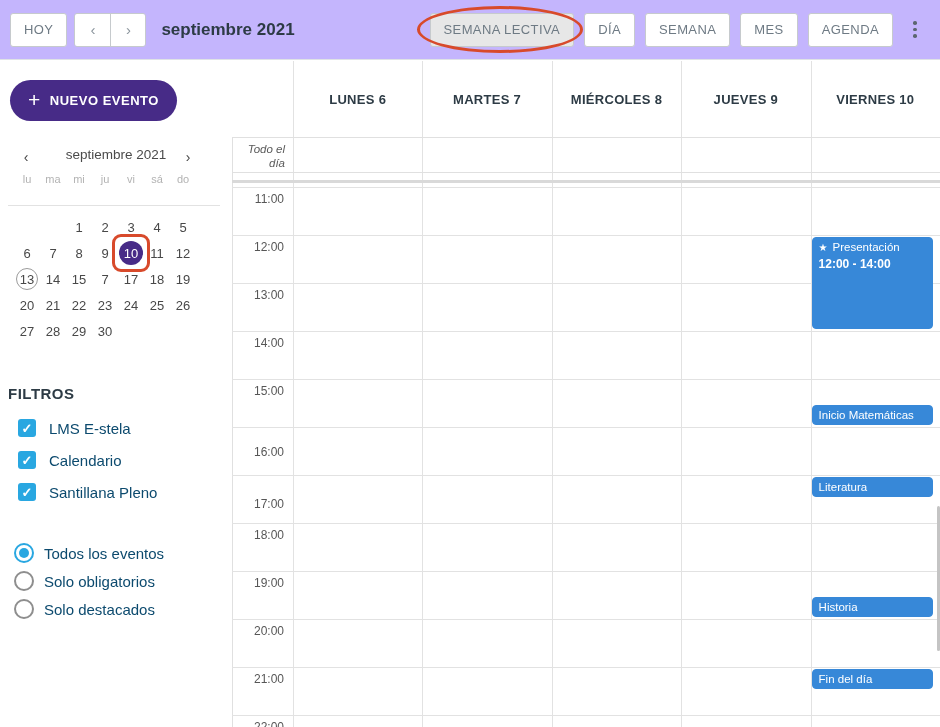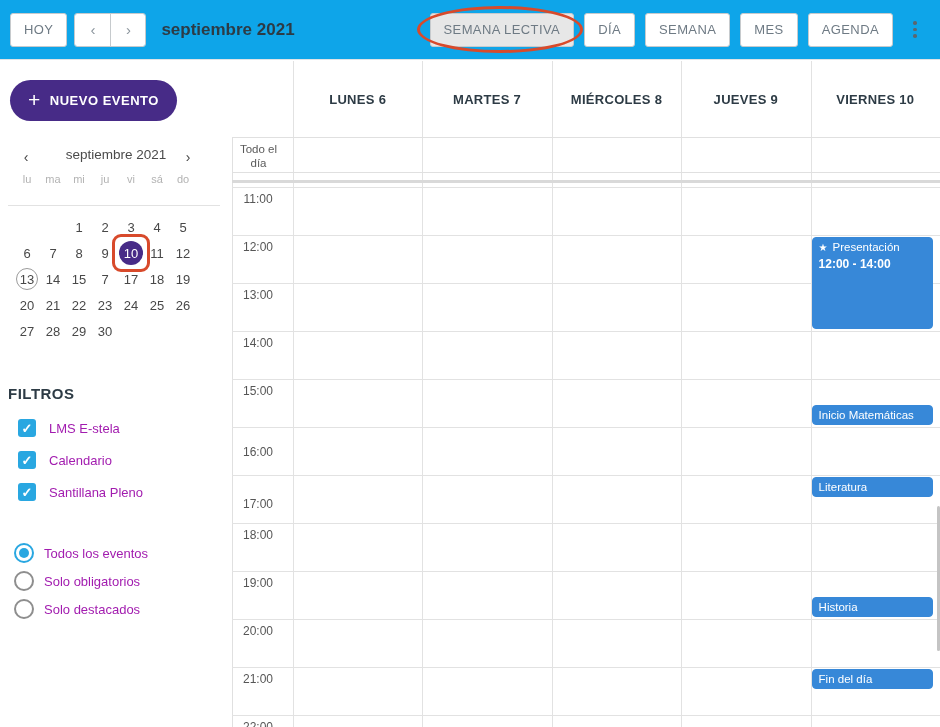--- a/index.html
+++ b/index.html
@@ -5,21 +5,21 @@
   * { box-sizing: border-box; margin: 0; padding: 0; }
   html,body { width: 940px; height: 727px; }
   body {
     font-family: "Liberation Sans", sans-serif;
     background: #fff; color: #2d3b45; overflow: hidden; position: relative;
   }
   #app { position: absolute; inset: 0; width: 940px; height: 727px; background: #fff; }
 
   
   .toolbar { position: absolute; left:0; top:0; width:940px; height:60px;
-    border-bottom: 1px solid #dfe3e6; display:flex; align-items:center; background:#0ea5e9; }
+    border-bottom: 1px solid #dfe3e6; display:flex; align-items:center; background:#c4b5fd; }
   .btn { height:34px; display:inline-flex; align-items:center; justify-content:center;
     padding:0 13px; border:1px solid #c6cacd; border-radius:3px; background:#fff;
     color:#6e7a84; font-size:13px; letter-spacing:.4px; cursor:pointer; white-space:nowrap; }
   .btn.active { background:#e7e7e7; }
   #today-btn { margin-left:10px; }
   .navgroup { display:flex; margin-left:7px; border:1px solid #c6cacd; border-radius:3px;
     overflow:hidden; height:34px; }
   .navgroup .navbtn { width:35px; height:32px; display:flex; align-items:center;
     justify-content:center; color:#8a949c; font-size:15px; background:#fff; cursor:pointer; }
   .navgroup .navbtn + .navbtn { border-left:1px solid #c6cacd; }
@@ -58,42 +58,42 @@
   .mcal-cell.selected .daynum { background:var(--purple); color:#fff; }
   .mcal-cell.today .daynum { width:22px; height:22px; border:1px solid #9b9b9b; }
   .mcal-annotation { position:absolute; left:112px; top:173px; width:38px; height:38px;
     border:3px solid #d84a2b; border-radius:9px; pointer-events:none; }
   .filters-heading { position:absolute; left:8px; top:324px; font-size:15px; font-weight:bold;
     letter-spacing:.5px; color:#2d3b45; }
   .cbx-row { position:absolute; left:18px; display:flex; align-items:center; gap:13px;
     height:20px; cursor:pointer; }
   .cbx { width:18px; height:18px; border-radius:3px; background:var(--cbblue); color:#fff;
     display:flex; align-items:center; justify-content:center; font-size:13px; font-weight:bold; }
-  .cbx-label, .radio-label { font-size:13px; color:#a21caf; white-space:nowrap; }
+  .cbx-label, .radio-label { font-size:15px; color:#0c4a6e; white-space:nowrap; }
   .radio-row { position:absolute; left:14px; display:flex; align-items:center; gap:10px;
     height:20px; cursor:pointer; }
   .radio { width:20px; height:20px; border-radius:50%; border:2px solid #8e8e8e;
     display:flex; align-items:center; justify-content:center; background:#fff; }
   .radio.sel { border-color:var(--cbblue); }
   .radio.sel i { width:10px; height:10px; border-radius:50%; background:var(--cbblue); display:block; }
 
   
   .main { position:absolute; left:232px; top:61px; width:708px; height:666px; background:#fff; }
   .main-left-border { position:absolute; left:0; top:76px; bottom:0; width:1px; background:#e0e0e0; }
   .vline { position:absolute; top:0; bottom:0; width:1px; background:#e2e2e2; }
   .day-header { position:absolute; left:0; top:0; height:77px; right:0; border-bottom:1px solid #e0e0e0; }
   .day-header .dh-cell { position:absolute; top:0; height:77px; display:flex; align-items:center;
     justify-content:center; font-size:13px; font-weight:bold; color:#2d3b45; letter-spacing:.3px; }
   .allday { position:absolute; left:0; right:0; top:77px; height:35px; border-bottom:1px solid #e0e0e0; }
-  .allday .allday-label { position:absolute; left:0; width:61px; top:4px; text-align:center;
-    padding-right:8px; font-size:11.5px; color:#5a5a5a; line-height:1.25; }
+  .allday .allday-label { position:absolute; left:0; width:61px; top:4px; text-align:right;
+    padding-right:8px; font-size:11.5px; color:#5a5a5a; line-height:1.25;font-style:italic; }
   .grid-divider { position:absolute; left:0; right:0; top:119px; height:2.5px; background:#d9d9d9; }
   .scrollgrid { position:absolute; left:0; right:0; top:122px; bottom:0; overflow:hidden; }
   .hour-line { position:absolute; left:0; right:0; border-top:1px solid #e2e2e2; }
-  .hour-label { position:absolute; left:0; width:61px; text-align:center; padding-right:9px;
+  .hour-label { position:absolute; left:0; width:61px; text-align:right; padding-right:9px;
     font-size:12px; color:#565656; }
   .day-col { position:absolute; top:0; bottom:0; }
   .event { position:absolute; background:var(--evblue); border:1px solid var(--evblue);
     border-radius:4px; color:#fff; font-size:11.5px; line-height:1.3; padding:2px 6px;
     overflow:hidden; cursor:pointer; }
   .event .ev-title-line { display:flex; align-items:center; gap:5px; }
   .event .star { font-size:10px; }
   .event .ev-time { font-weight:bold; font-size:12px; margin-top:2px; }
   .event.small { display:flex; align-items:center; padding:0 6px; font-weight:normal; font-size:11.5px; }
   .scroll-thumb { position:absolute; right:0; width:3px; background:#c4c4c4; border-radius:2px;

